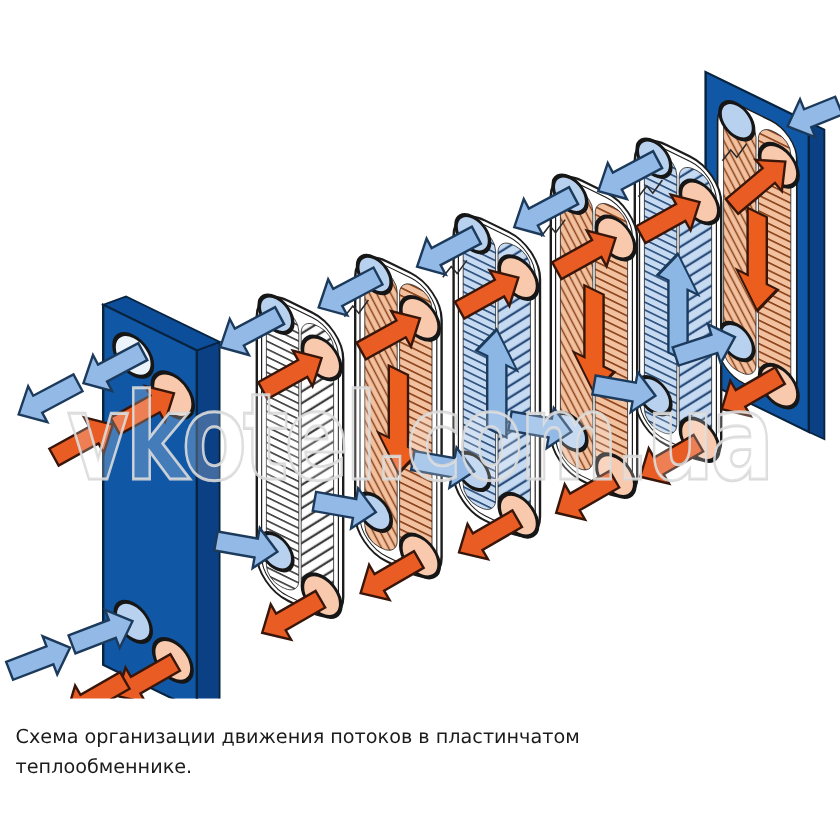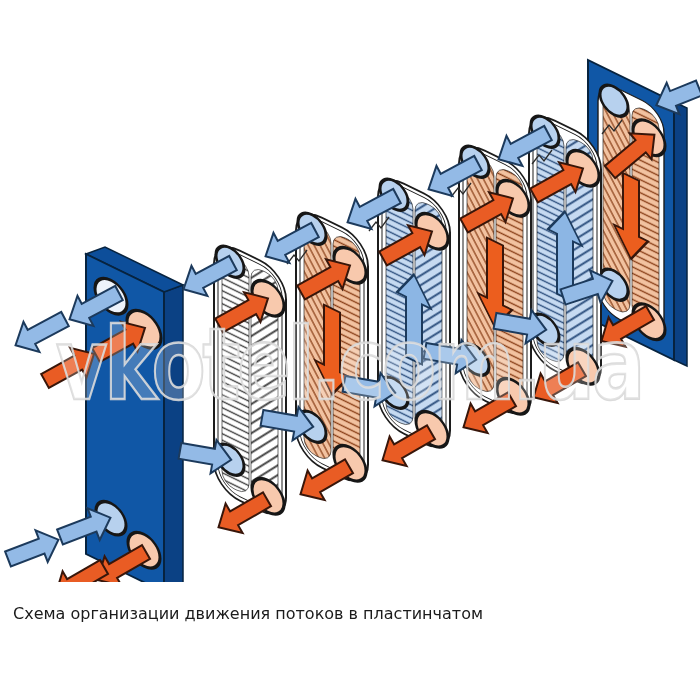--- a/index.html
+++ b/index.html
@@ -153,14 +153,15 @@
         <path d="M0,-8 L38,-8 L38,-17 L56,0 L38,17 L38,8 L0,8 Z" transform="translate(45,381) rotate(-29)" fill="#e95c24" stroke="#38160a" stroke-width="2"></path>
         <path d="M0,-8 L36,-8 L36,-17 L54,0 L36,17 L36,8 L0,8 Z" transform="translate(60,537) rotate(-21)" fill="#93bae6" stroke="#1c3a5c" stroke-width="2"></path>
         <path d="M0,-8 L36,-8 L36,-17 L54,0 L36,17 L36,8 L0,8 Z" transform="translate(8,559) rotate(-21)" fill="#93bae6" stroke="#1c3a5c" stroke-width="2"></path>
         <path d="M0,-8 L38,-8 L38,-17 L56,0 L38,17 L38,8 L0,8 Z" transform="translate(146,552) rotate(150)" fill="#e95c24" stroke="#38160a" stroke-width="2"></path>
         <path d="M0,-8 L38,-8 L38,-17 L56,0 L38,17 L38,8 L0,8 Z" transform="translate(104,567) rotate(150)" fill="#e95c24" stroke="#38160a" stroke-width="2"></path>
       </g>
     <text id="watermark" x="56" y="399" font-size="100" font-weight="bold" letter-spacing="-4" textLength="586" lengthAdjust="spacingAndGlyphs" font-family="DejaVu Sans, sans-serif" fill="rgba(255,255,255,0.22)" stroke="#d7d7d7" stroke-opacity="0.9" stroke-width="2.6" paint-order="stroke">vkotel.com.ua</text>
   </svg>
   <div id="caption">
     <div>Схема организации движения потоков в пластинчатом</div>
+    <div>теплообменнике.</div>
   </div>
 </div>
 
 </body></html>

